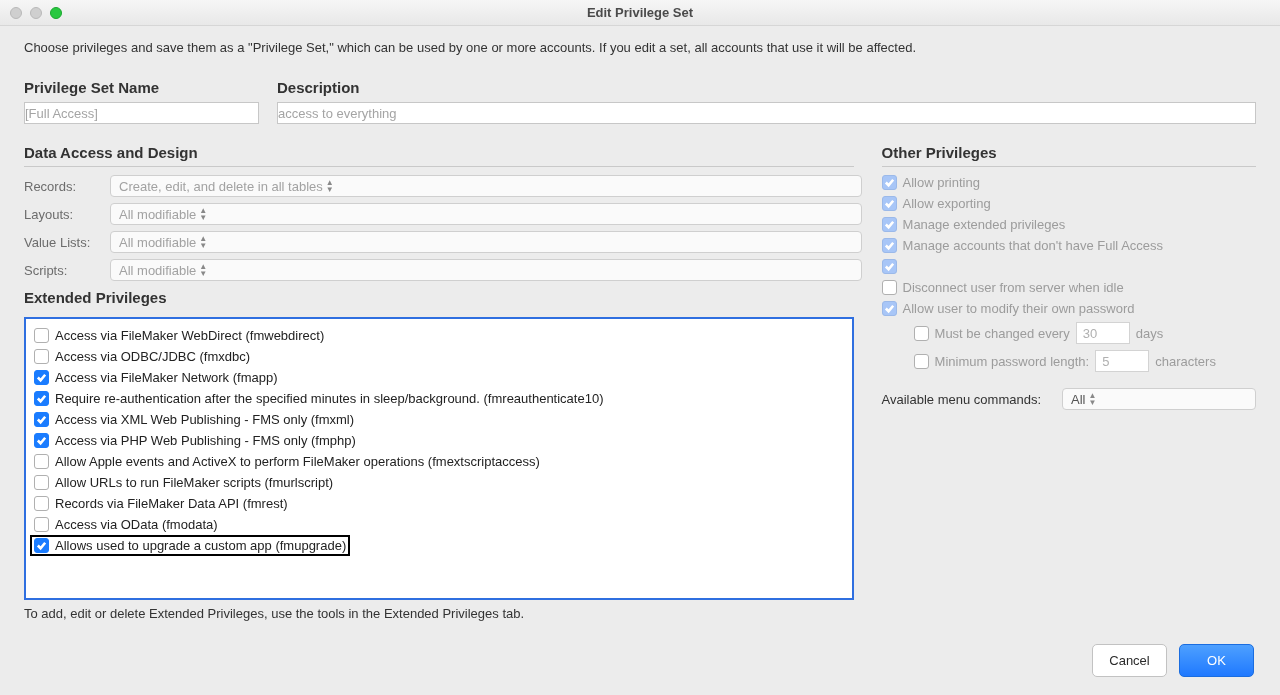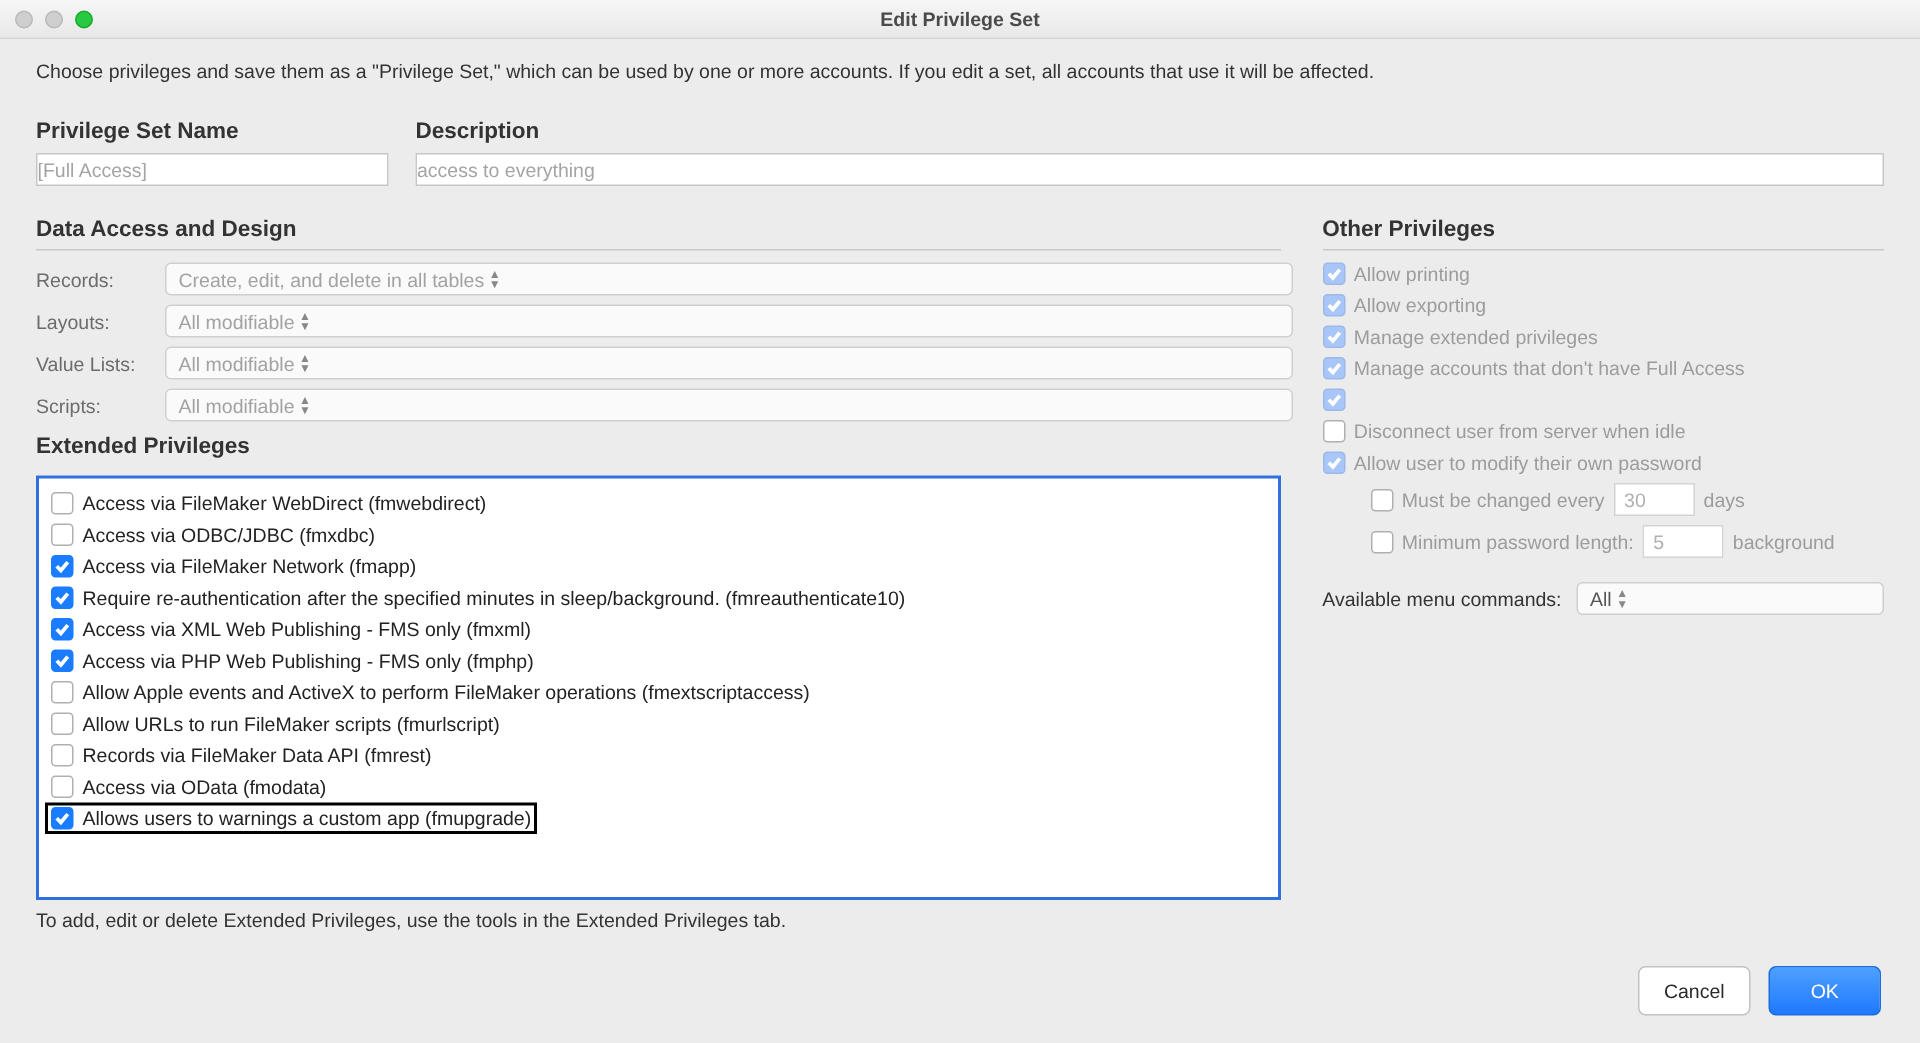--- a/index.html
+++ b/index.html
@@ -91,21 +91,21 @@
   }
   .cb.checked { background:#1a7cff; border-color:#1a7cff; }
   .cb.dchecked { background:#a8c6f7; border-color:#9bb9e9; }
   .cb svg { width:11px; height:11px; stroke:#fff; stroke-width:2.8; fill:none; }
   .cb.dchecked svg { stroke:#fff; }
   .hl { border:2px solid #000; padding:1px 2px; }
   .caption { color:#333; font-size:13px; margin-top:6px; }
   .op-row { display:flex; align-items:center; gap:6px; margin:6px 0; font-size:13px; color:#9c9c9c; }
   .op-row.sub { margin-left:32px; }
   .num-input { width:54px; height:22px; border:1px solid #d3d3d3; background:#fff; padding:0 6px; color:#b0b0b0; font-size:13px; }
-  .menu-row { display:flex; align-items:center; gap:10px; margin-top:16px; color:#333; }
+  .menu-row { display:flex; align-items:center; gap:21px; margin-top:16px; color:#333; }
   .buttons { position:absolute; bottom:18px; right:26px; display:flex; gap:12px; }
   .btn {
     height:33px; min-width:75px; padding:0 16px;
     border-radius:5px; font-size:13px;
     display:flex; align-items:center; justify-content:center;
     border:1px solid #c2c2c2; background:#fff; cursor:default;
   }
   .btn.primary {
     background: linear-gradient(#4ea0ff,#1f79ff);
     border:1px solid #1a6de0; color:#fff;
@@ -229,21 +229,21 @@
             <div class="ext-item">
               <span class="cb"></span>
               <span>Access via OData (fmodata)</span>
             </div>
             <div><div class="ext-item hl" style="display: inline-flex;">
                 <span class="cb checked">
                   <svg viewBox="0 0 12 12">
                     <path d="M2 6 L5 9 L10 3"></path>
                   </svg>
                 </span>
-                <span>Allows users to warnings a custom app (fmupgrade)</span>
+                <span>Allows used to upgrade a custom app (fmupgrade)</span>
               </div></div>
           </div>
       </div>
       <div class="caption">To add, edit or delete Extended Privileges, use the tools in the Extended Privileges tab.</div>
     </div>
 
     <div class="col-right">
       <div class="section-h">Other Privileges</div>
 
       <div class="op-row">
@@ -300,21 +300,21 @@
       <div class="op-row sub">
         <span class="cb"></span>
         <span>Must be changed every</span>
         <input class="num-input" value="30" style="">
         <span>days</span>
       </div>
       <div class="op-row sub">
         <span class="cb"></span>
         <span>Minimum password length:</span>
         <input class="num-input" value="5" style="">
-        <span>background</span>
+        <span>characters</span>
       </div>
 
       <div class="menu-row">
         <span>Available menu commands:</span>
         <div class="select" style="width:130px; color:#555">
           <span>All</span>
           <span class="spin">▲<br>▼</span>
         </div>
       </div>
     </div>

